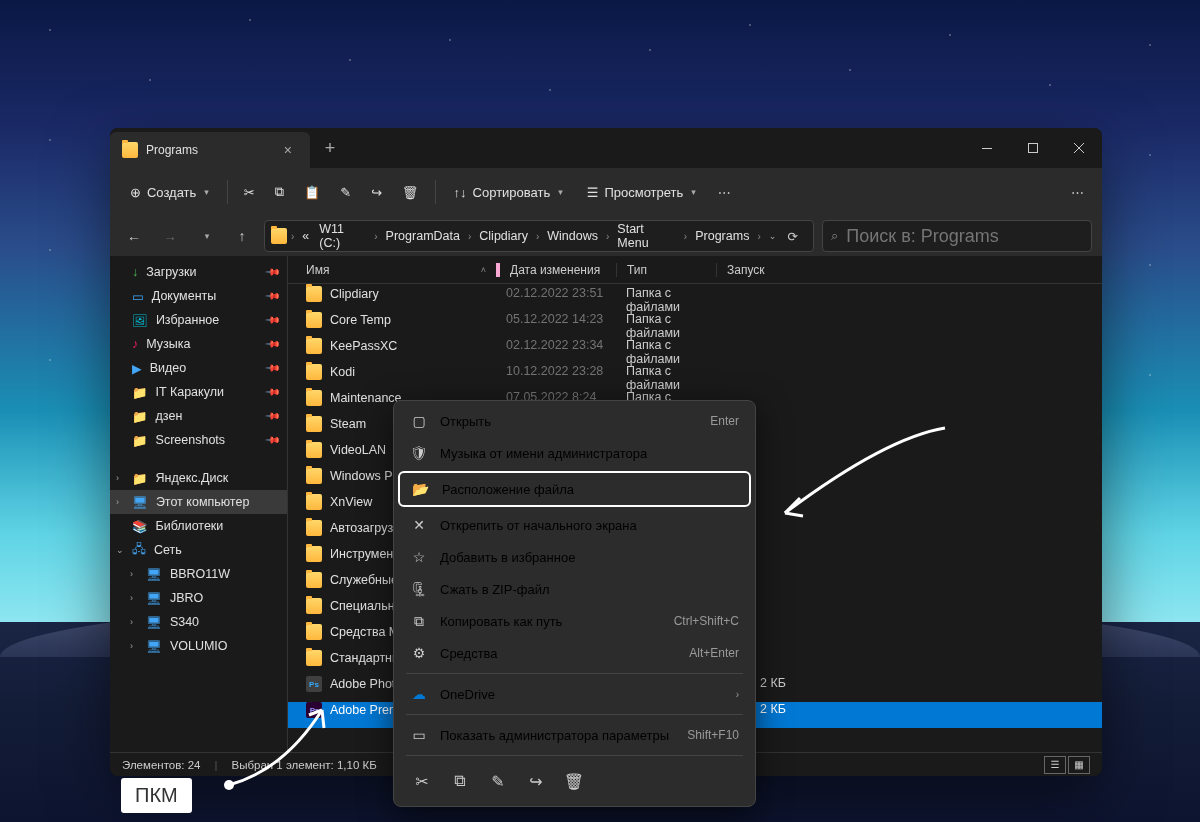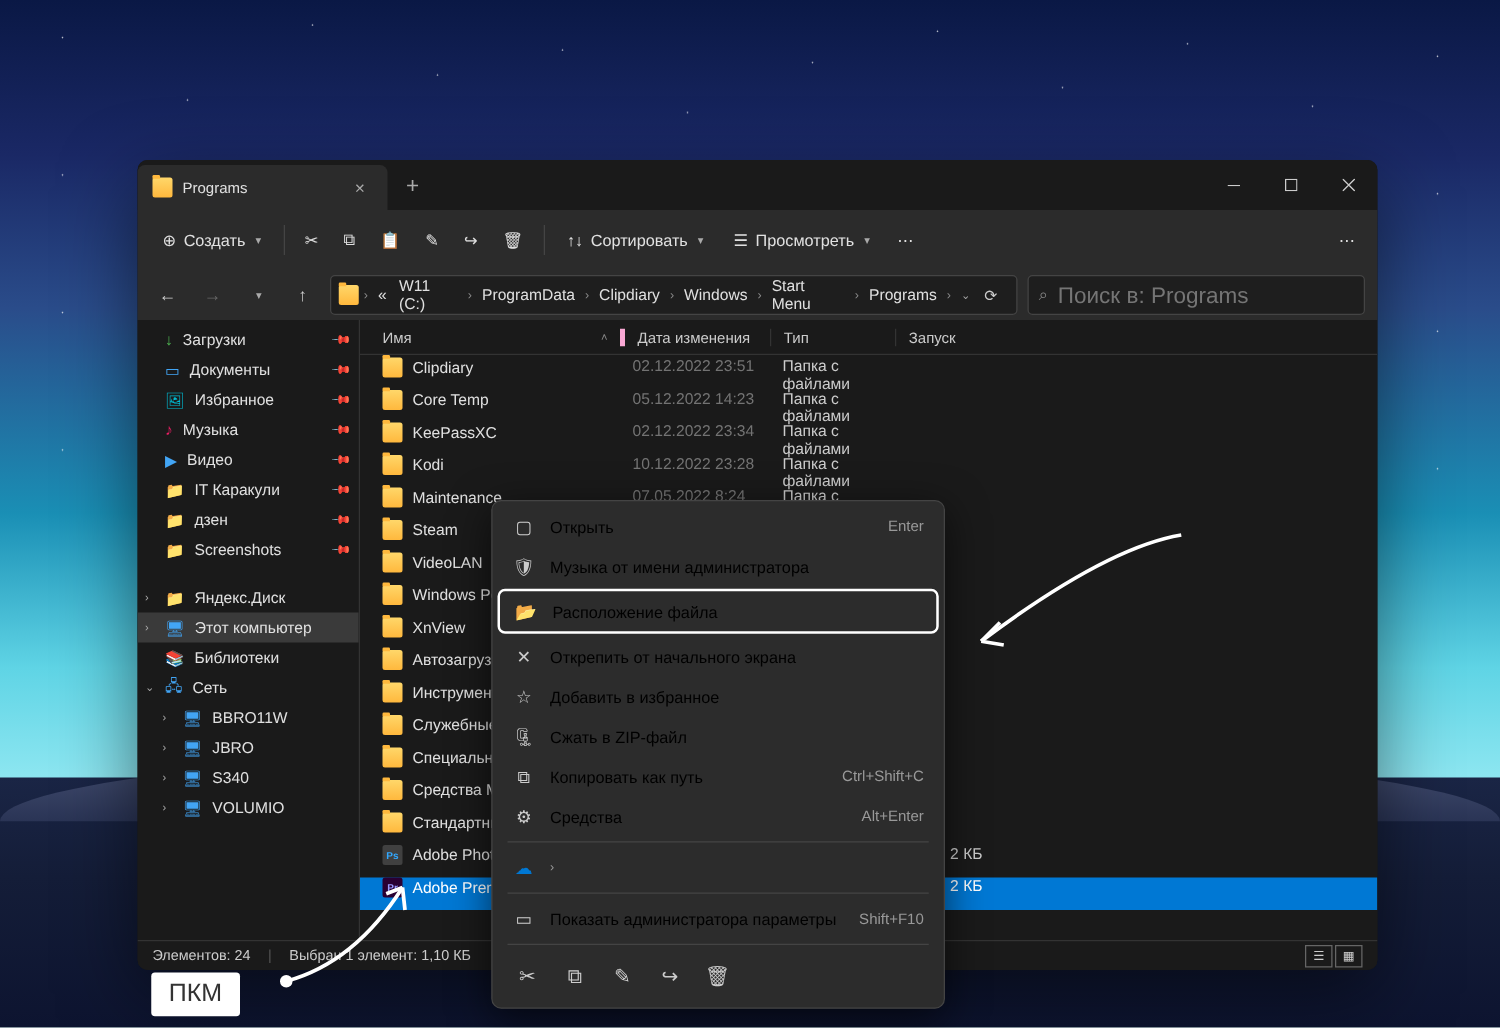--- a/index.html
+++ b/index.html
@@ -479,20 +479,21 @@
     <span class="cm-short">Ctrl+Shift+C</span>
   </div>
   <div class="cm-item">
     <span class="cm-icon">⚙</span>
     <span class="cm-label">Средства</span>
     <span class="cm-short">Alt+Enter</span>
   </div>
   <div class="cm-sep"></div>
   <div class="cm-item">
     <span class="cm-icon" style="color:#0078d4">☁</span>
+    <span class="cm-label">OneDrive</span>
     <span class="cm-chev">›</span>
   </div>
   <div class="cm-sep"></div>
   <div class="cm-item">
     <span class="cm-icon">▭</span>
     <span class="cm-label">Показать администратора параметры</span>
     <span class="cm-short">Shift+F10</span>
   </div>
   <div class="cm-sep"></div>
   <div class="cm-actions">

